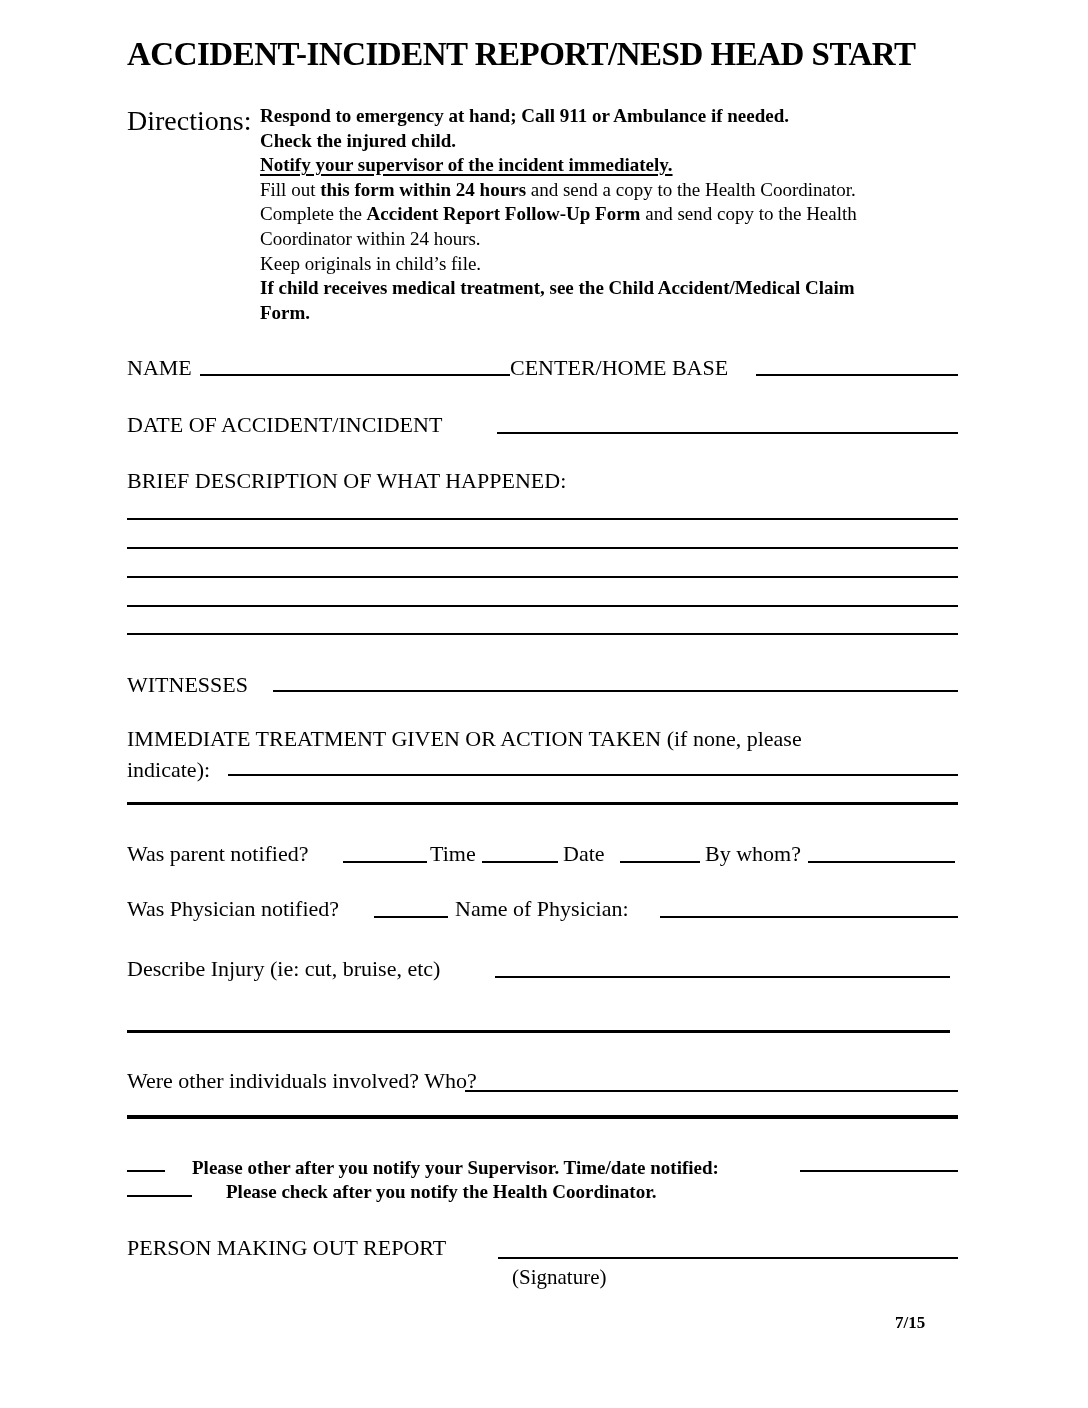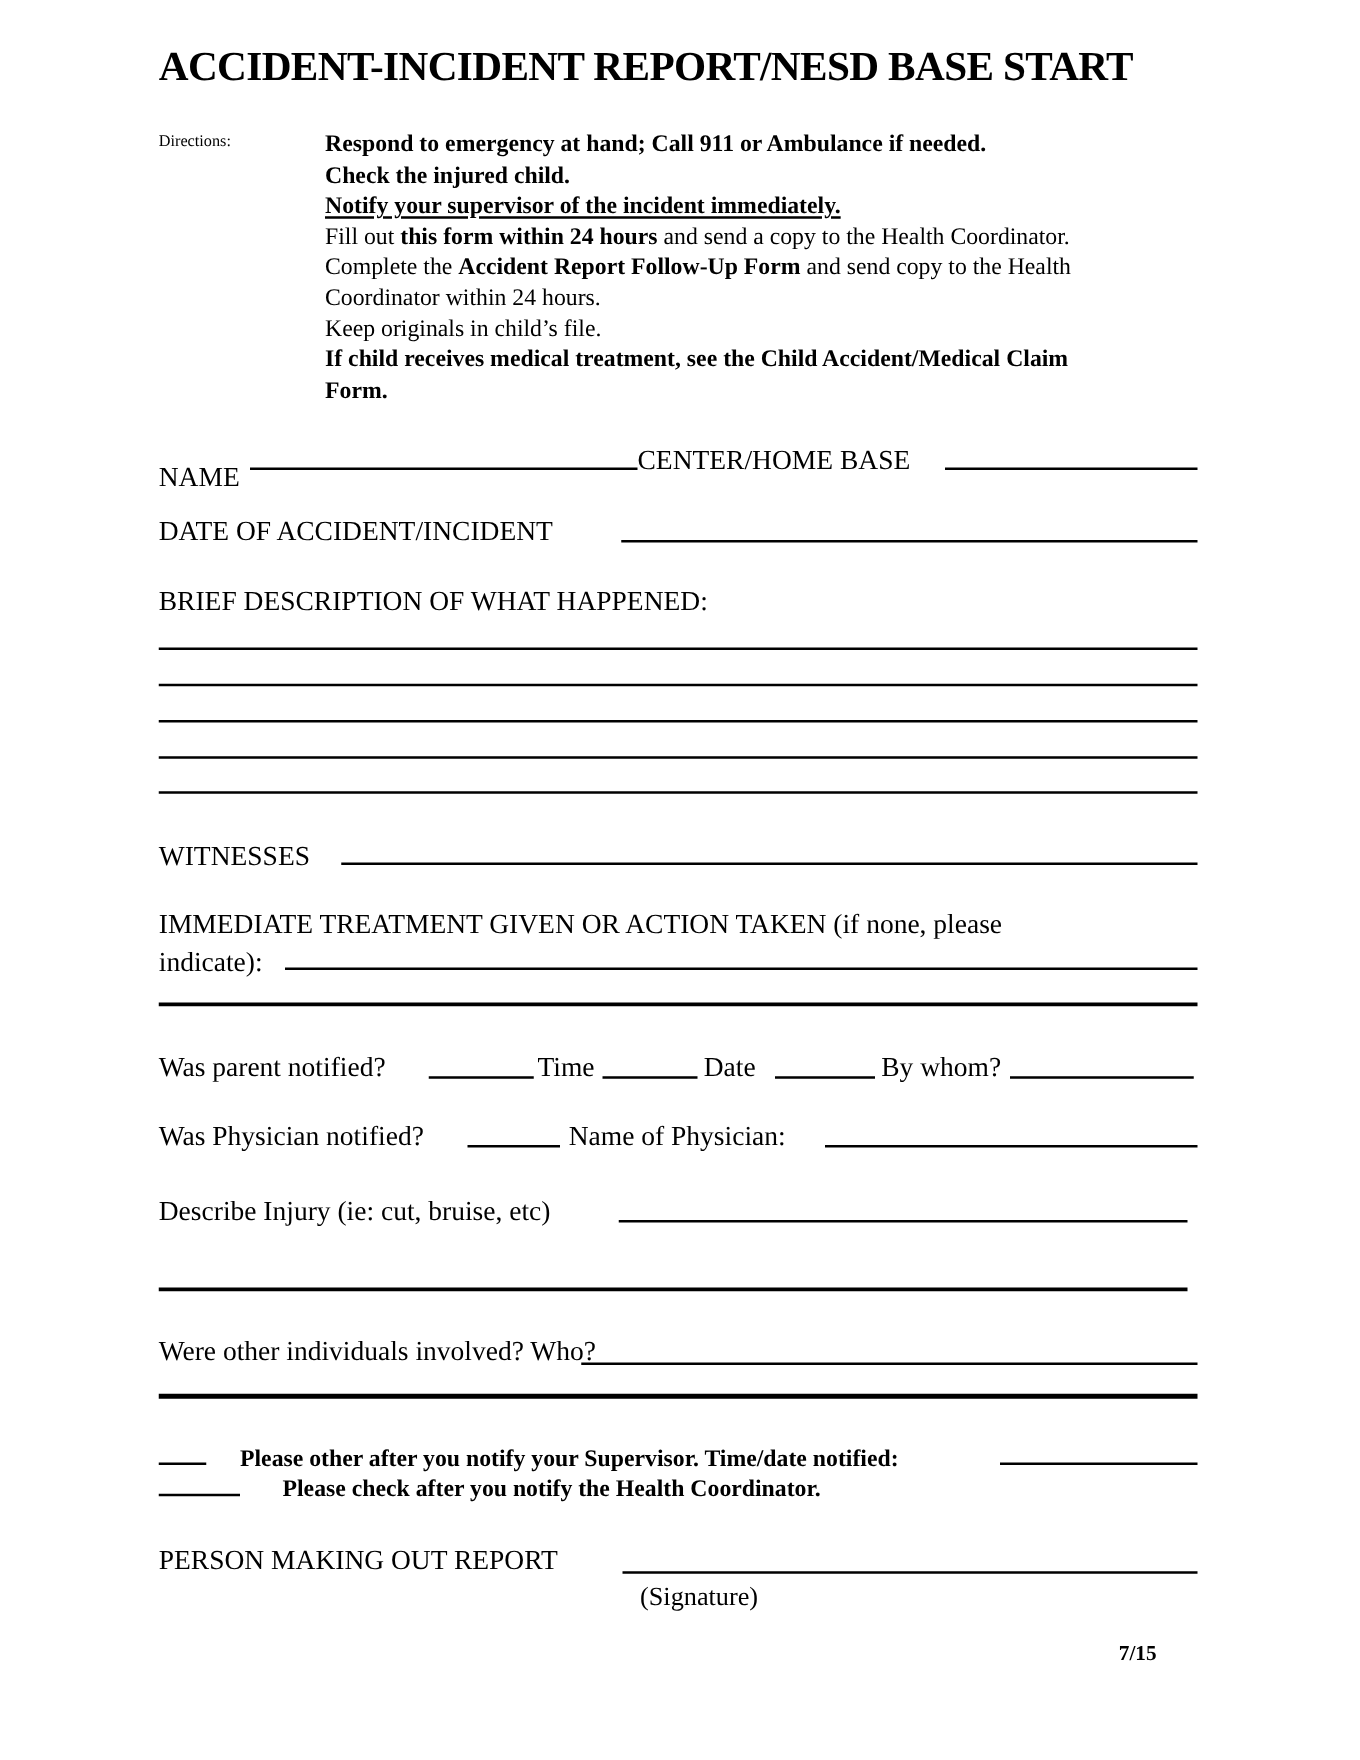--- a/index.html
+++ b/index.html
@@ -8,54 +8,54 @@
     width:1088px;height:1408px;
     background:#ffffff;
     font-family:"Liberation Serif", serif;
     color:#000;
     overflow:hidden;
   }
   .abs{position:absolute;white-space:nowrap;}
   .title{
     font-size:33px;font-weight:bold;letter-spacing:-0.5px;
   }
-  .dir-label{font-size:13px;}
+  .dir-label{font-size:28px;}
   .dirs{position:absolute;left:260px;top:104px;font-size:19px;line-height:24.6px;}
   .dline{white-space:nowrap;}
   .b{font-weight:bold;}
   .u{text-decoration:underline;text-decoration-thickness:2px;text-underline-offset:3px;}
   .lbl{position:absolute;font-size:22px;white-space:nowrap;}
   .small-bold{position:absolute;font-size:19px;font-weight:bold;white-space:nowrap;}
   .line{position:absolute;height:2px;background:#000;}
   .t3{height:3px;}
   .t4{height:4px;}
   .sig{position:absolute;font-size:21px;}
   .pagenum{position:absolute;font-size:17px;font-weight:bold;}
 </style>
 </head>
 <body>
 
 <div class="page">
 
-  <div class="abs title" style="left:127px;top:36px;">ACCIDENT-INCIDENT REPORT/NESD BASE START</div>
+  <div class="abs title" style="left:127px;top:36px;">ACCIDENT-INCIDENT REPORT/NESD HEAD START</div>
 
   <div class="abs dir-label" style="left:127px;top:105px;">Directions:</div>
   <div class="dirs">
     <div class="dline b">Respond to emergency at hand; Call 911 or Ambulance if needed.</div>
     <div class="dline b">Check the injured child.</div>
     <div class="dline b u">Notify your supervisor of the incident immediately.</div>
     <div class="dline"><span>Fill out </span><span class="b">this form within 24 hours</span><span> and send a copy to the Health Coordinator.</span></div>
     <div class="dline"><span>Complete the </span><span class="b">Accident Report Follow-Up Form</span><span> and send copy to the Health</span></div>
     <div class="dline">Coordinator within 24 hours.</div>
     <div class="dline">Keep originals in child’s file.</div>
     <div class="dline b">If child receives medical treatment, see the Child Accident/Medical Claim</div>
     <div class="dline b">Form.</div>
   </div>
 
-  <div class="lbl" style="left:127px;top:355px;margin-top:14px;">NAME</div>
+  <div class="lbl" style="left:127px;top:355px;">NAME</div>
   <div class="line" style="left:200px;top:374px;width:310px;"></div>
   <div class="lbl" style="left:510px;top:355px;">CENTER/HOME BASE</div>
   <div class="line" style="left:756px;top:374px;width:202px;"></div>
 
   <div class="lbl" style="left:127px;top:412px;">DATE OF ACCIDENT/INCIDENT</div>
   <div class="line" style="left:497px;top:432px;width:461px;"></div>
 
   <div class="lbl" style="left:127px;top:468px;">BRIEF DESCRIPTION OF WHAT HAPPENED:</div>
   <div class="line" style="left:127px;top:518px;width:831px;"></div>
   <div class="line" style="left:127px;top:547px;width:831px;"></div>

